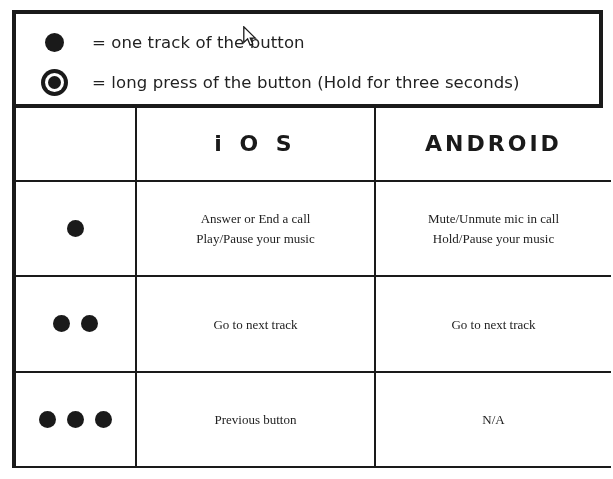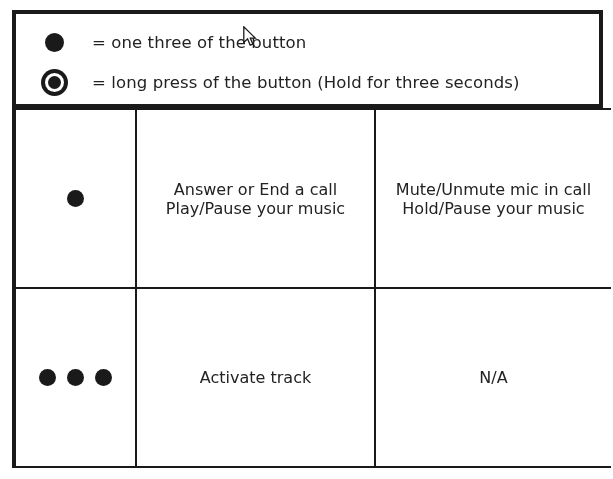--- a/index.html
+++ b/index.html
@@ -165,24 +165,25 @@
 
   .head-label {
     font-size: 22px;
     font-weight: bold;
     color: #1a1a1a;
     letter-spacing: 3px;
   }
   .head-label.ios { letter-spacing: 5px; }
 
   .cell-lines {
-    font-size: 16px;
+    font-size: 13px;
     line-height: 19px;
     color: #222222;
     white-space: pre-line;
+    font-family: Liberation Serif, serif;
   }
 
   
   .cursor {
     position: absolute;
     left: 243px;
     top: 26px;
     width: 14px;
     height: 21px;
     pointer-events: none;
@@ -195,63 +196,88 @@
 <div id="page">
 
   <div class="chart-frame">
 
     <div class="legend">
 
       <div class="legend-row r1">
         <span class="legend-icon-slot">
           <span class="dot"></span>
         </span>
-        <span class="legend-text">= one three of the button</span>
+        <span class="legend-text">= one track of the button</span>
       </div>
 
       <div class="legend-row r2">
         <span class="legend-icon-slot">
           <span class="ring"></span>
         </span>
         <span class="legend-text">= long press of the button (Hold for three seconds)</span>
       </div>
 
     </div>
 
     <table class="ref-table">
       <tbody>
 
+        <tr class="head-row">
+          <td class="col-icon">
+            <span class="head-label"></span>
+          </td>
+          <td class="col-ios">
+            <span class="head-label ios">i O S</span>
+          </td>
+          <td class="col-droid">
+            <span class="head-label">ANDROID</span>
+          </td>
+        </tr>
 
         <tr class="data-row">
           <td class="col-icon">
             <span class="dot-group">
               <span class="dot small"></span>
             </span>
           </td>
           <td class="col-ios">
             <span class="cell-lines">Answer or End a call
 Play/Pause your music</span>
           </td>
           <td class="col-droid">
             <span class="cell-lines">Mute/Unmute mic in call
 Hold/Pause your music</span>
           </td>
         </tr>
 
-
         <tr class="data-row">
           <td class="col-icon">
             <span class="dot-group">
               <span class="dot small"></span>
               <span class="dot small"></span>
-              <span class="dot small"></span>
             </span>
           </td>
           <td class="col-ios">
-            <span class="cell-lines">Activate track</span>
+            <span class="cell-lines">Go to next track</span>
+          </td>
+          <td class="col-droid">
+            <span class="cell-lines">Go to next track</span>
+          </td>
+        </tr>
+
+        <tr class="data-row">
+          <td class="col-icon">
+            <span class="dot-group">
+              <span class="dot small"></span>
+              <span class="dot small"></span>
+              <span class="dot small"></span>
+            </span>
+          </td>
+          <td class="col-ios">
+            <span class="cell-lines">Previous button</span>
           </td>
           <td class="col-droid">
             <span class="cell-lines">N/A</span>
           </td>
         </tr>
 
 
       </tbody>
     </table>
 

